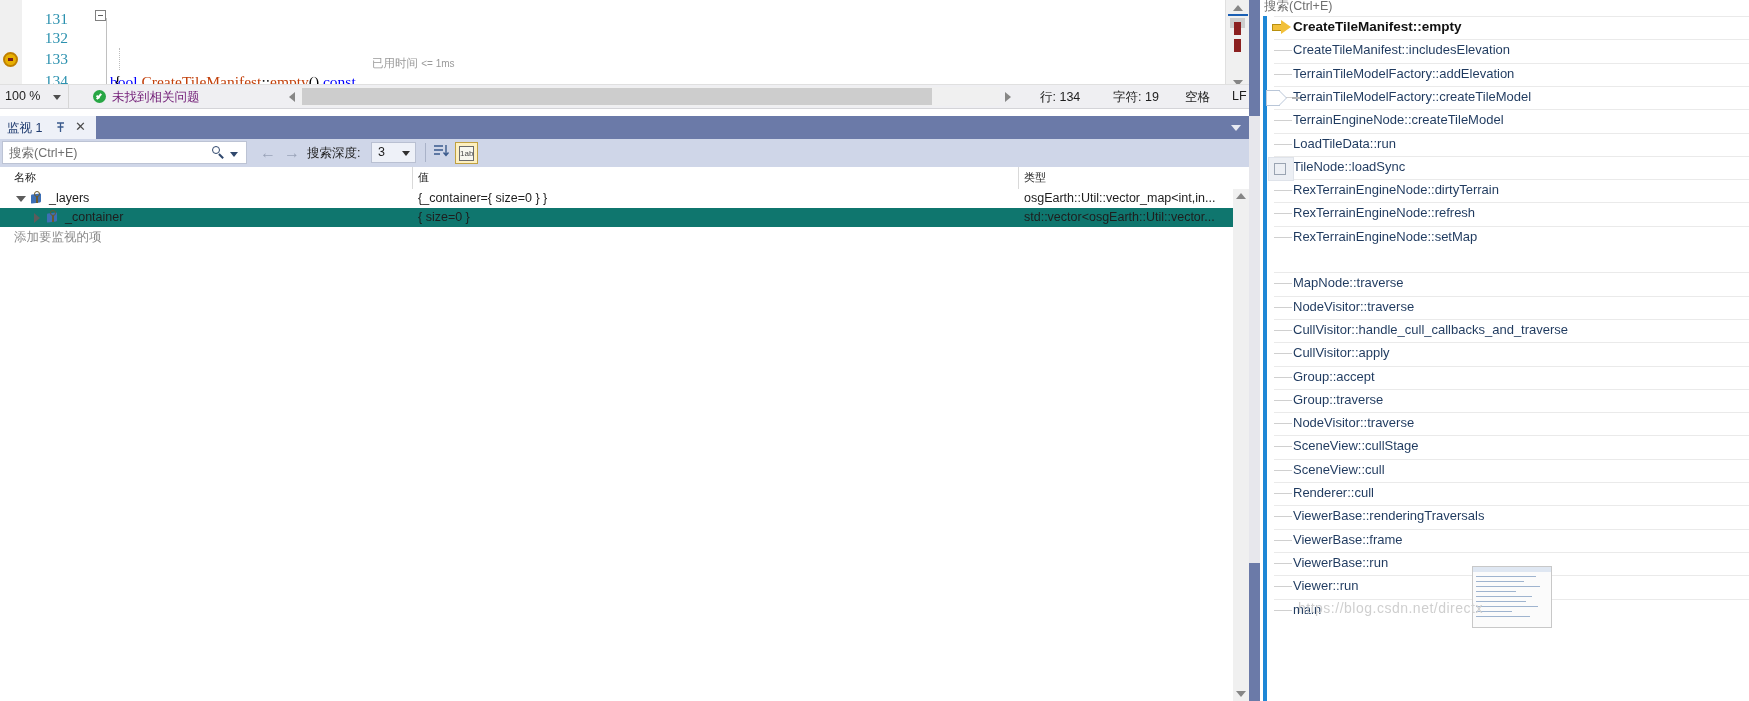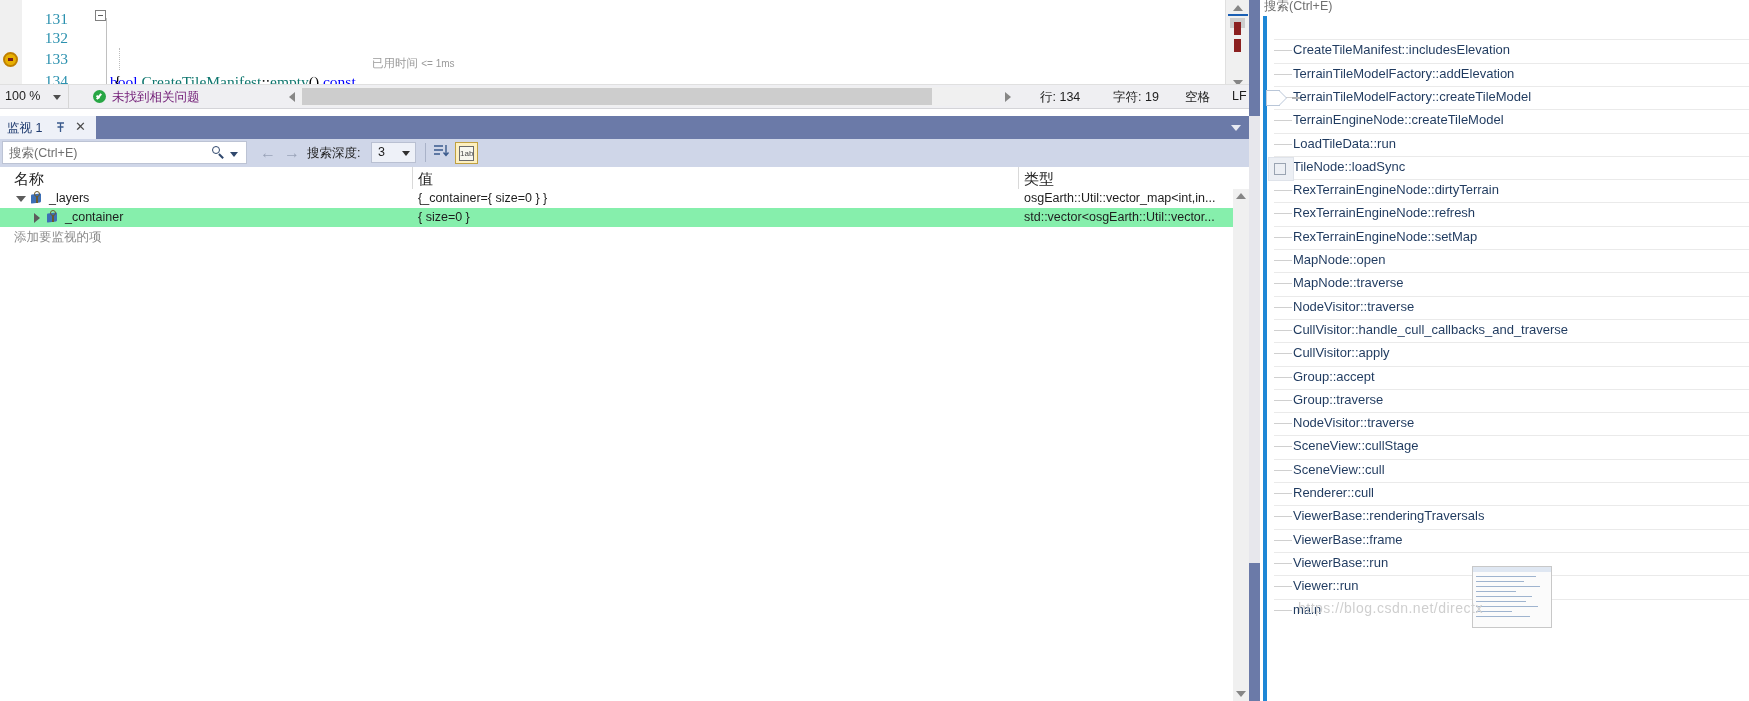--- a/index.html
+++ b/index.html
@@ -29,21 +29,21 @@
   .lnum{position:absolute;width:46px;text-align:right;color:#2b91af;
         font-family:"Liberation Serif", serif;font-size:15.5px;}
   .ctext{position:absolute;left:70px;white-space:pre;}
   .outline-box{position:absolute;left:73px;width:11px;height:11px;border:1px solid #808080;
                background:#fff;box-sizing:border-box;}
   .outline-box:before{content:"";position:absolute;left:2px;top:4px;width:5px;height:1px;background:#606060;}
   .vline{position:absolute;left:84px;width:1px;background:#c0c0c0;}
   .vdash{position:absolute;left:97px;width:1px;border-left:1px dotted #bdbdbd;}
 
   .kw{color:#0000ff;}
-  .cls{color:#0f766e;}
+  .cls{color:#c2410c;}
   .plain{color:#000000;}
   .elapsed{color:#9a9a9a;font-family:"Liberation Sans",sans-serif;font-size:11.5px;}
   .elapsed small{font-size:10px;}
 
   
   .ed-scroll{position:absolute;left:1225px;top:0;width:24px;height:93px;background:#f0f0f0;border-left:1px solid #e0e0e0;}
   .ed-scroll .up-arrow{position:absolute;left:7px;top:5px;width:0;height:0;
         border-left:5px solid transparent;border-right:5px solid transparent;border-bottom:6px solid #868686;}
   .ed-scroll .dn-arrow{position:absolute;left:7px;top:80px;width:0;height:0;
         border-left:5px solid transparent;border-right:5px solid transparent;border-top:6px solid #868686;}
@@ -98,26 +98,26 @@
   .depth-combo .v{position:absolute;left:6px;top:2px;font-size:12.5px;color:#1e1e1e;}
   .depth-combo .caret{position:absolute;right:5px;top:8px;width:0;height:0;
         border-left:4px solid transparent;border-right:4px solid transparent;border-top:5px solid #303030;}
   .tb-sep{position:absolute;left:425px;top:4px;width:1px;height:19px;background:#a9b2c8;}
   .tb-btn{position:absolute;top:3px;width:23px;height:22px;}
   .tb-btn.b1{left:431px;}
   .tb-btn.b2{left:455px;background:#fdf0c0;border:1px solid #c0a040;box-sizing:border-box;}
   .hexicon{position:absolute;left:3px;top:3px;width:15px;height:15px;border:1px solid #6b6b6b;background:#f8f8f0;box-sizing:border-box;font-size:8px;text-align:center;line-height:14px;color:#4a4a4a;}
 
   .grid-head{position:absolute;left:0;top:51px;width:1249px;height:22px;background:#ffffff;border-bottom:1px solid #d4d4d4;}
-  .gh-cell{position:absolute;top:3px;font-size:15px;color:#1e1e1e;}
+  .gh-cell{position:absolute;top:3px;font-size:11px;color:#1e1e1e;}
   .gh-sep{position:absolute;top:0;width:1px;height:22px;background:#d9d9d9;}
 
   .grid-row{position:absolute;left:0;width:1249px;height:19px;}
   .grid-row.even{background:#ffffff;}
-  .grid-row.odd{background:#86efac;}
+  .grid-row.odd{background:#0f766e;}
   .gr-name{position:absolute;font-size:12.5px;color:#1e1e1e;white-space:nowrap;}
   .gr-val{position:absolute;left:418px;top:2px;font-size:12.5px;color:#1e1e1e;white-space:nowrap;}
   .gr-type{position:absolute;left:1024px;top:2px;font-size:12.5px;color:#1e1e1e;white-space:nowrap;
            width:205px;overflow:hidden;text-overflow:ellipsis;}
   .expander{position:absolute;width:9px;height:9px;}
   .expander.open{border-left:5px solid transparent;border-right:5px solid transparent;border-top:6px solid #5c5c5c;width:0;height:0;}
   .expander.closed{border-top:5px solid transparent;border-bottom:5px solid transparent;border-left:6px solid #5c5c5c;width:0;height:0;}
   .vicon{position:absolute;width:14px;height:14px;}
   .vicon .box{position:absolute;left:1px;top:3px;width:10px;height:9px;background:#3d6fb5;
               transform:skewY(-8deg);border-radius:1px;}
@@ -328,20 +328,28 @@
   <div class="mid-sep-light"></div>
   <div class="mid-sep-light2"></div>
 
   <div class="right-panel">
     <div class="rp-search">
       <span class="ph">搜索(Ctrl+E)</span>
     </div>
     <div class="rp-blue-bar"></div>
 
     <div class="rp-list" id="callstack-list">
+        <div class="rp-item current" style="top: 0px;">
+          <span class="sep"></span>
+          <span class="yellow-arrow">
+            <span class="tail"></span>
+            <span class="head"></span>
+          </span>
+          <span class="lbl">CreateTileManifest::empty</span>
+        </div>
         <div class="rp-item" style="top: 23.3px;">
           <span class="sep"></span>
           <span class="rp-connector"></span>
           <span class="lbl">CreateTileManifest::includesElevation</span>
         </div>
         <div class="rp-item" style="top: 46.6px;">
           <span class="sep"></span>
           <span class="rp-connector"></span>
           <span class="lbl">TerrainTileModelFactory::addElevation</span>
         </div>
@@ -372,25 +380,20 @@
         </div>
         <div class="rp-item" style="top: 209.7px;">
           <span class="sep"></span>
           <span class="rp-connector"></span>
           <span class="lbl">RexTerrainEngineNode::setMap</span>
         </div>
         <div class="rp-item" style="top: 186.4px;">
           <span class="sep"></span>
           <span class="rp-connector"></span>
           <span class="lbl">RexTerrainEngineNode::refresh</span>
-        </div>
-        <div class="rp-item" style="top: 233px;">
-          <span class="sep"></span>
-          <span class="rp-connector"></span>
-          <span class="lbl">MapNode::open</span>
         </div>
         <div class="rp-item" style="top: 256.3px;">
           <span class="sep"></span>
           <span class="rp-connector"></span>
           <span class="lbl">MapNode::traverse</span>
         </div>
         <div class="rp-item" style="top: 279.6px;">
           <span class="sep"></span>
           <span class="rp-connector"></span>
           <span class="lbl">NodeVisitor::traverse</span>

